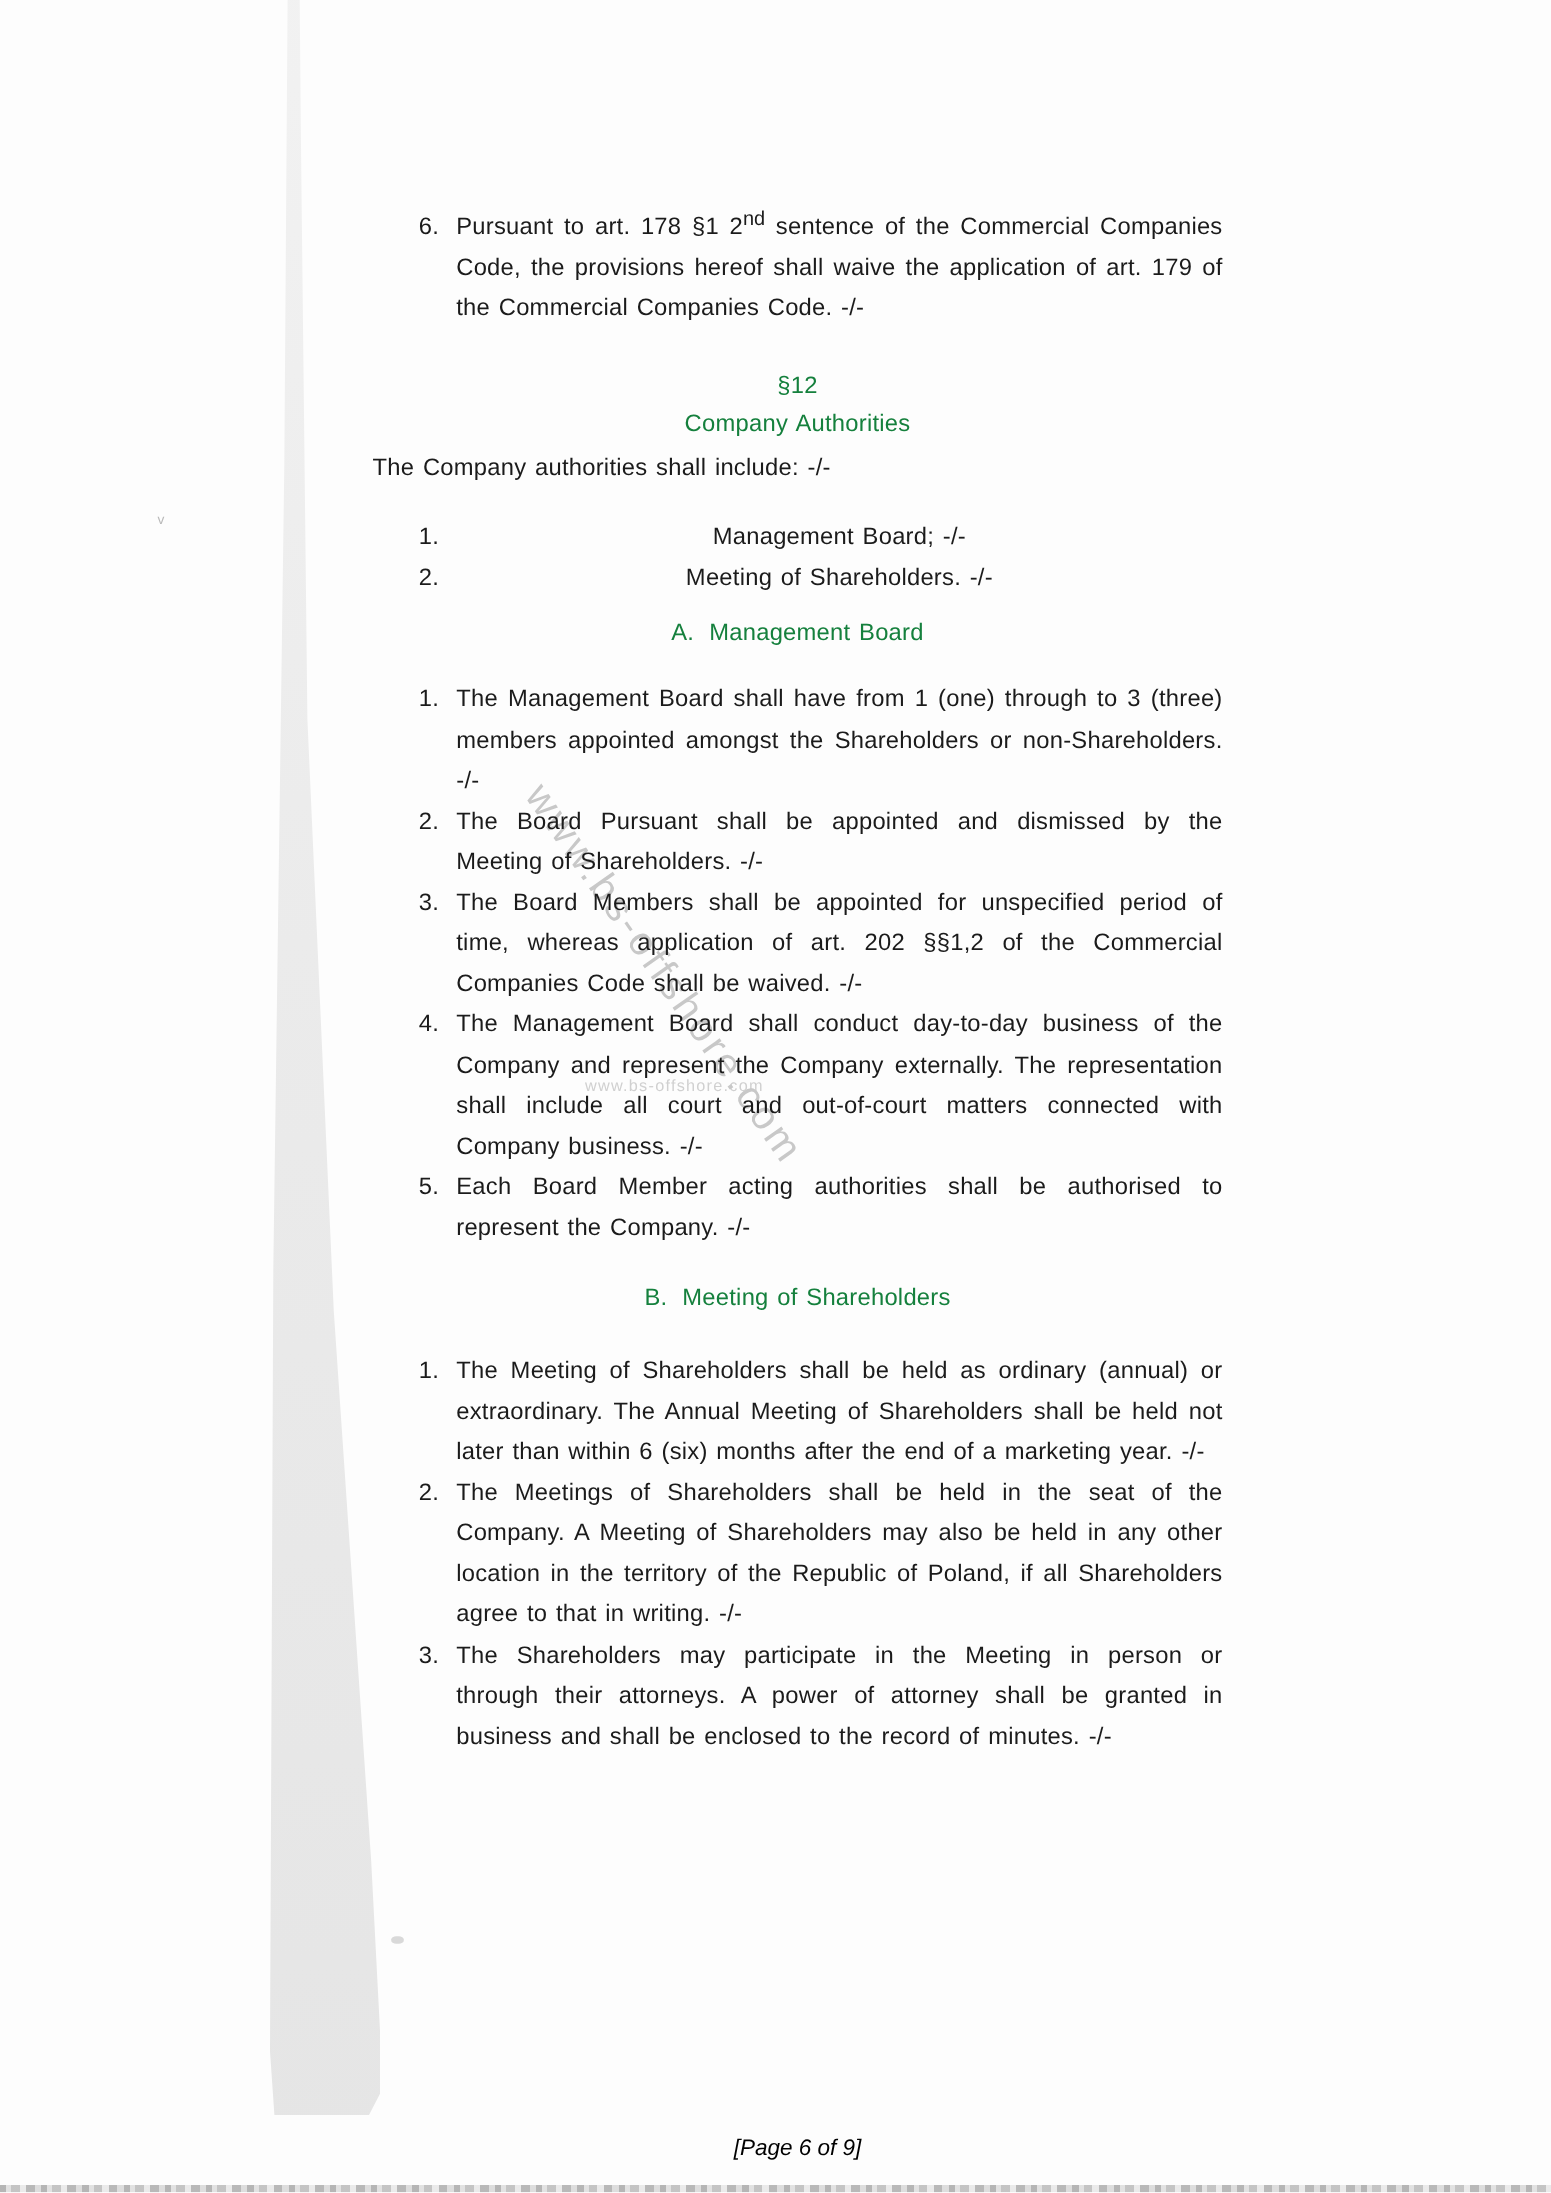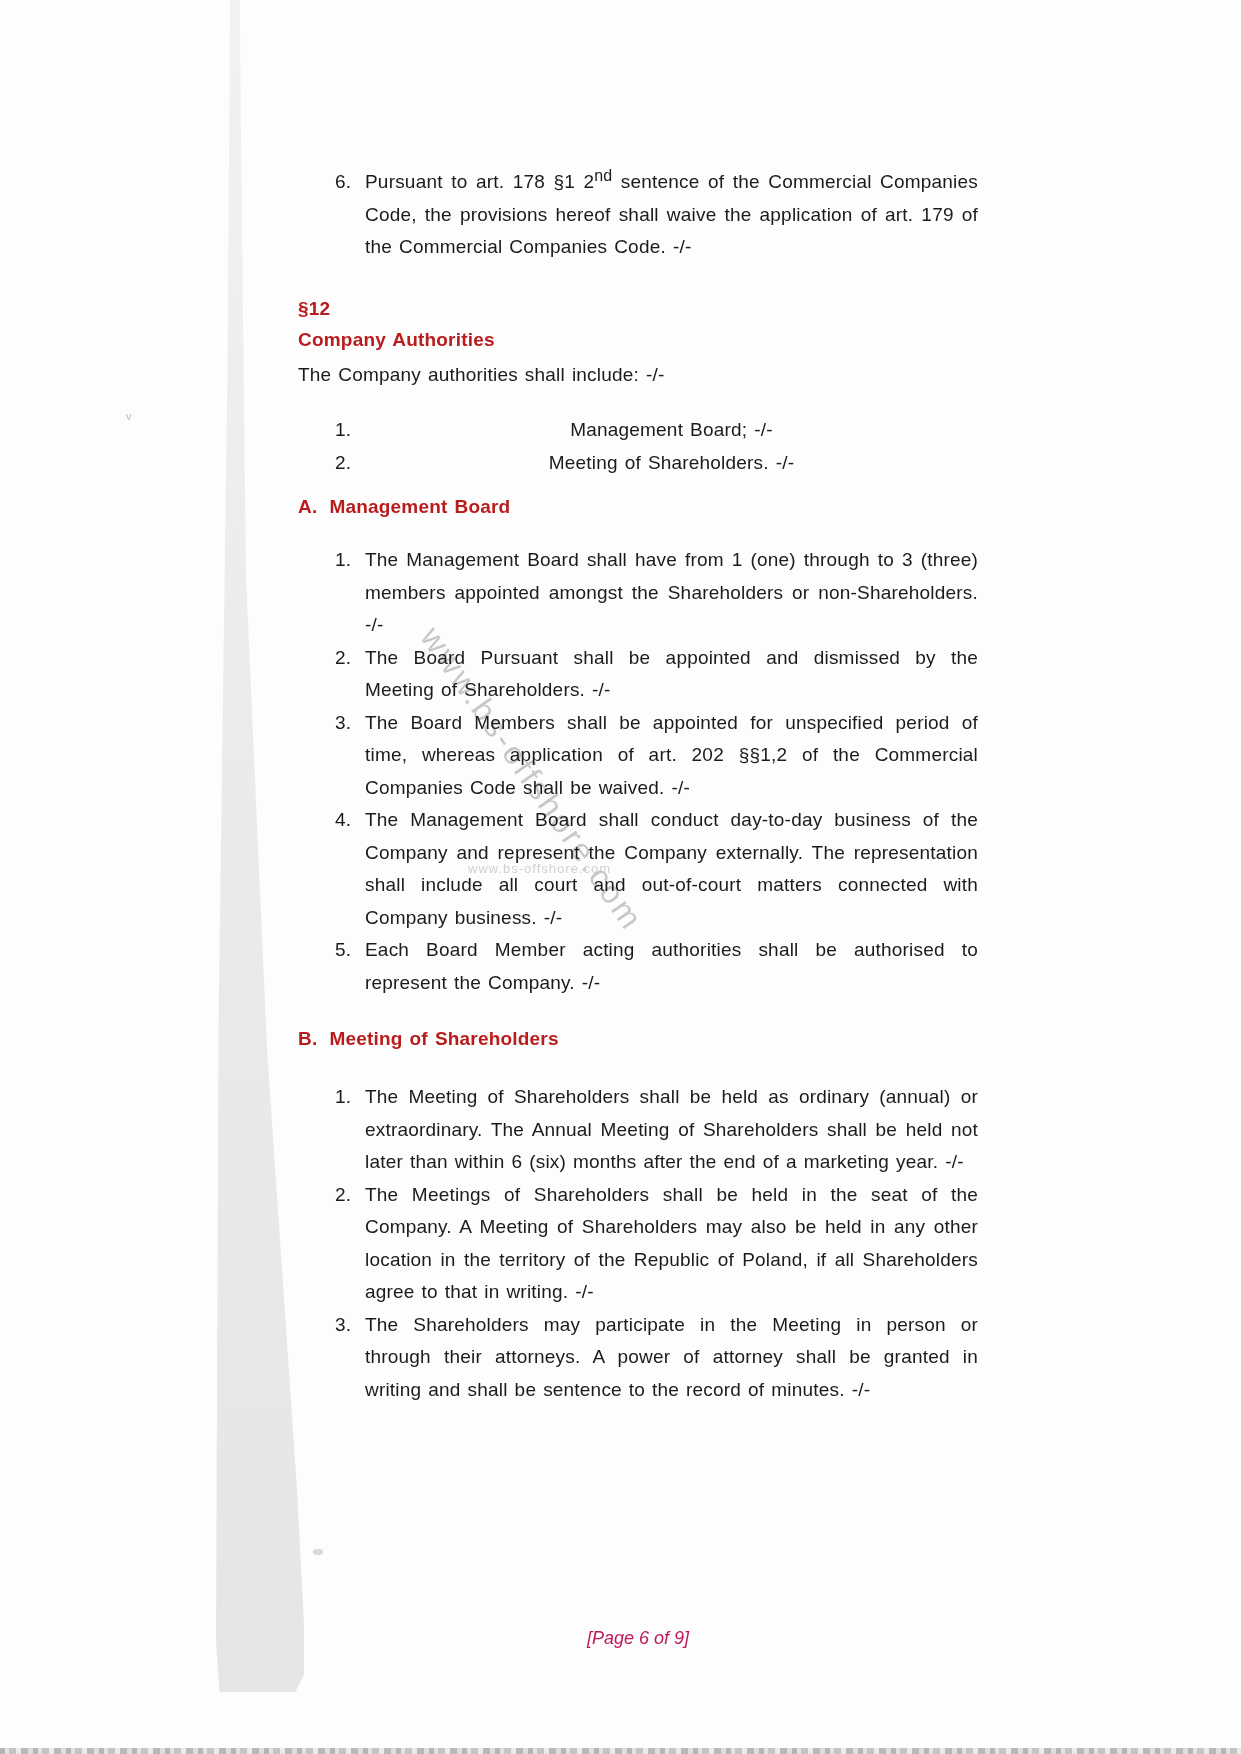--- a/index.html
+++ b/index.html
@@ -89,23 +89,24 @@
   .list-item .num {
     flex: 0 0 30px;
   }
   .list-item .txt {
     flex: 1 1 auto;
     text-align: justify;
   }
   .list-item .txt.plain { text-align: center; }
 
   .heading {
-    font-weight: bold;
+    text-align: center;
+    font-weight: normal;
     line-height: 31px;
-    color: #b91c1c;
+    color: #15803d;
   }
   .heading .h-prefix { margin-right: 12px; }
 
   .h12 { margin-top: 29px; }
   .intro-para { margin-top: 4px; }
   .auth-list { margin-top: 23px; }
   .hA { margin-top: 12px; }
   .listA { margin-top: 22px; }
   .hB { margin-top: 24px; }
   .listB { margin-top: 27px; }
@@ -113,26 +114,26 @@
   sup {
     font-size: 16px;
     line-height: 0;
     vertical-align: 7px;
     letter-spacing: 0;
   }
 
   .footer {
     position: absolute;
     left: 298px;
-    top: 1622px;
+    top: 1702px;
     width: 680px;
     text-align: center;
     font-size: 18px;
     font-style: italic;
-    color: #be185d;
+    color: #000000;
     line-height: 32px;
   }
 </style>
 </head>
 <body>
 
 <div class="page">
 
   <div class="scan-band"></div>
   <div class="margin-speck-1">v</div>
@@ -201,21 +202,21 @@
       <div class="list-item">
         <span class="num">1.</span>
         <span class="txt">The Meeting of Shareholders shall be held as ordinary (annual) or extraordinary. The Annual Meeting of Shareholders shall be held not later than within 6 (six) months after the end of a marketing year. -/-</span>
       </div>
       <div class="list-item">
         <span class="num">2.</span>
         <span class="txt">The Meetings of Shareholders shall be held in the seat of the Company. A Meeting of Shareholders may also be held in any other location in the territory of the Republic of Poland, if all Shareholders agree to that in writing. -/-</span>
       </div>
       <div class="list-item">
         <span class="num">3.</span>
-        <span class="txt">The Shareholders may participate in the Meeting in person or through their attorneys. A power of attorney shall be granted in writing and shall be sentence to the record of minutes. -/-</span>
+        <span class="txt">The Shareholders may participate in the Meeting in person or through their attorneys. A power of attorney shall be granted in business and shall be enclosed to the record of minutes. -/-</span>
       </div>
     </div>
 
   </div>
 
   <div class="footer">[Page 6 of 9]</div>
 
   <div class="bottom-edge"></div>
 
 </div>

